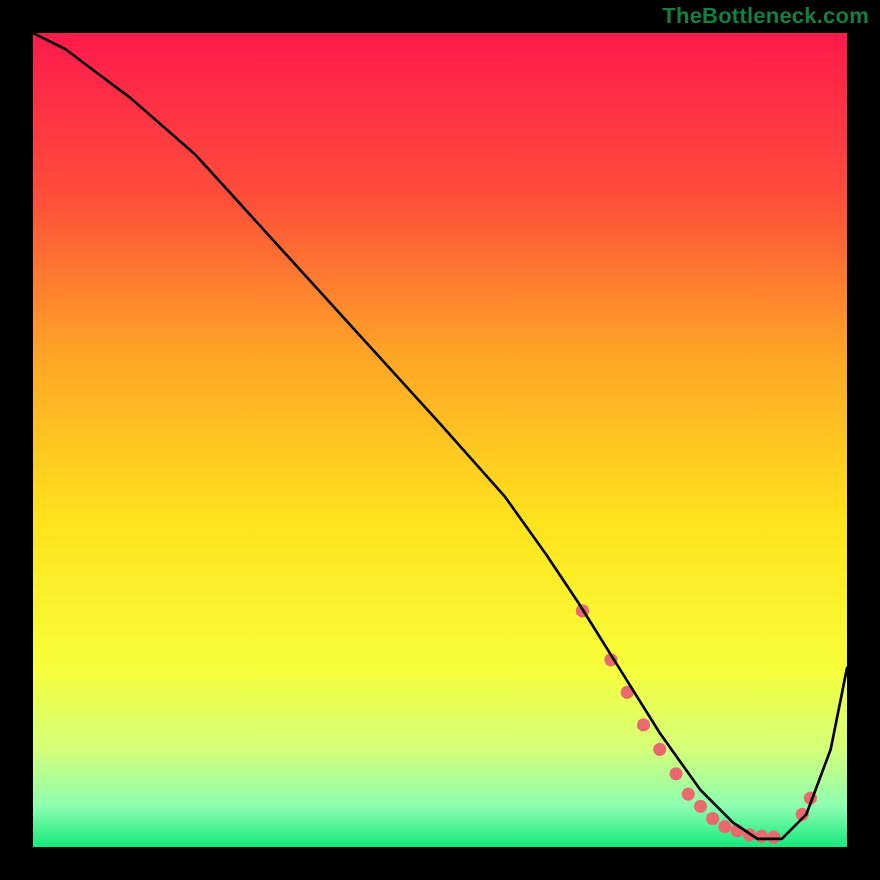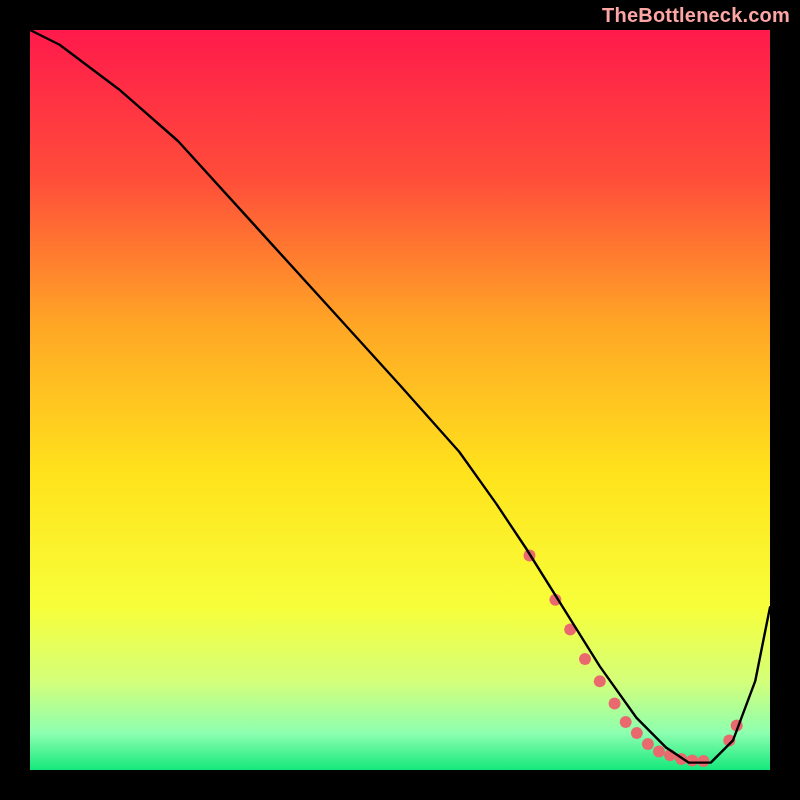--- a/index.html
+++ b/index.html
@@ -14,21 +14,21 @@
   .frame {
     position: relative;
     width: 800px;
     height: 800px;
     background: #000;
   }
   .watermark {
     position: absolute;
     top: 4px;
     right: 10px;
-    color: #fca5a5;
+    color: #15803d;
     font-size: 20px;
     font-weight: 600;
     letter-spacing: 0.2px;
     z-index: 5;
     user-select: none;
   }
   .plot {
     position: absolute;
     left: 30px;
     top: 30px;

